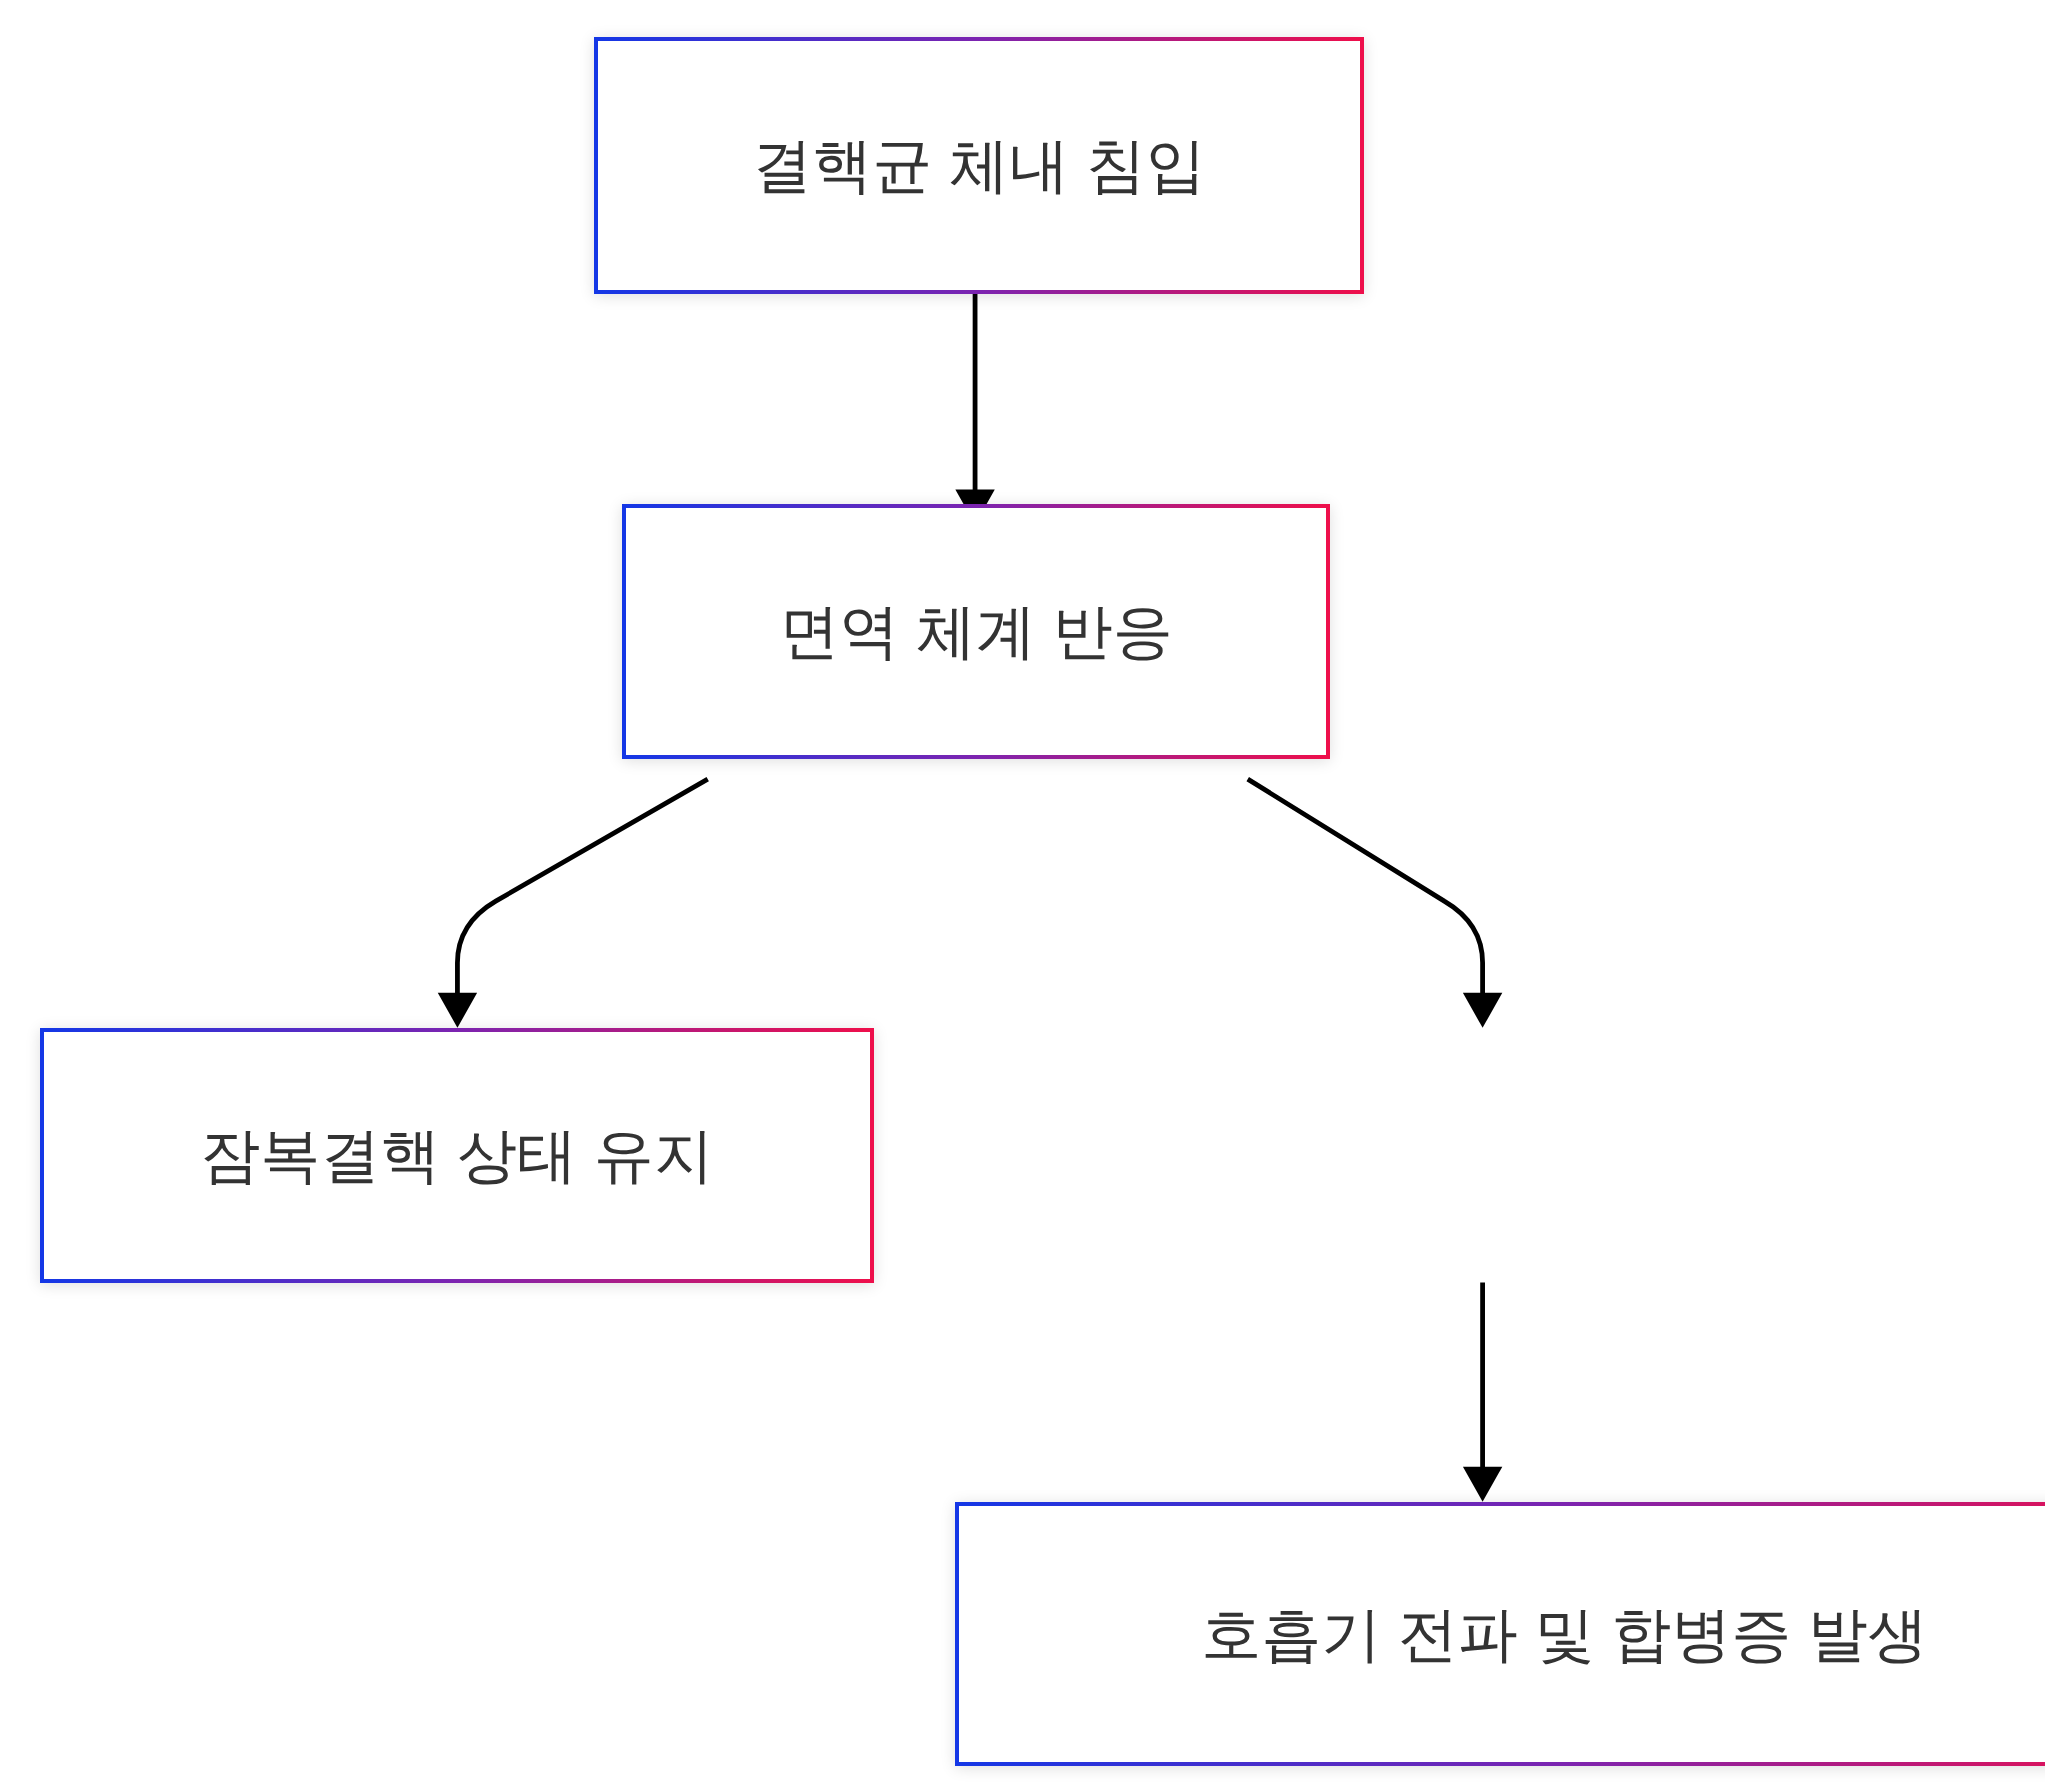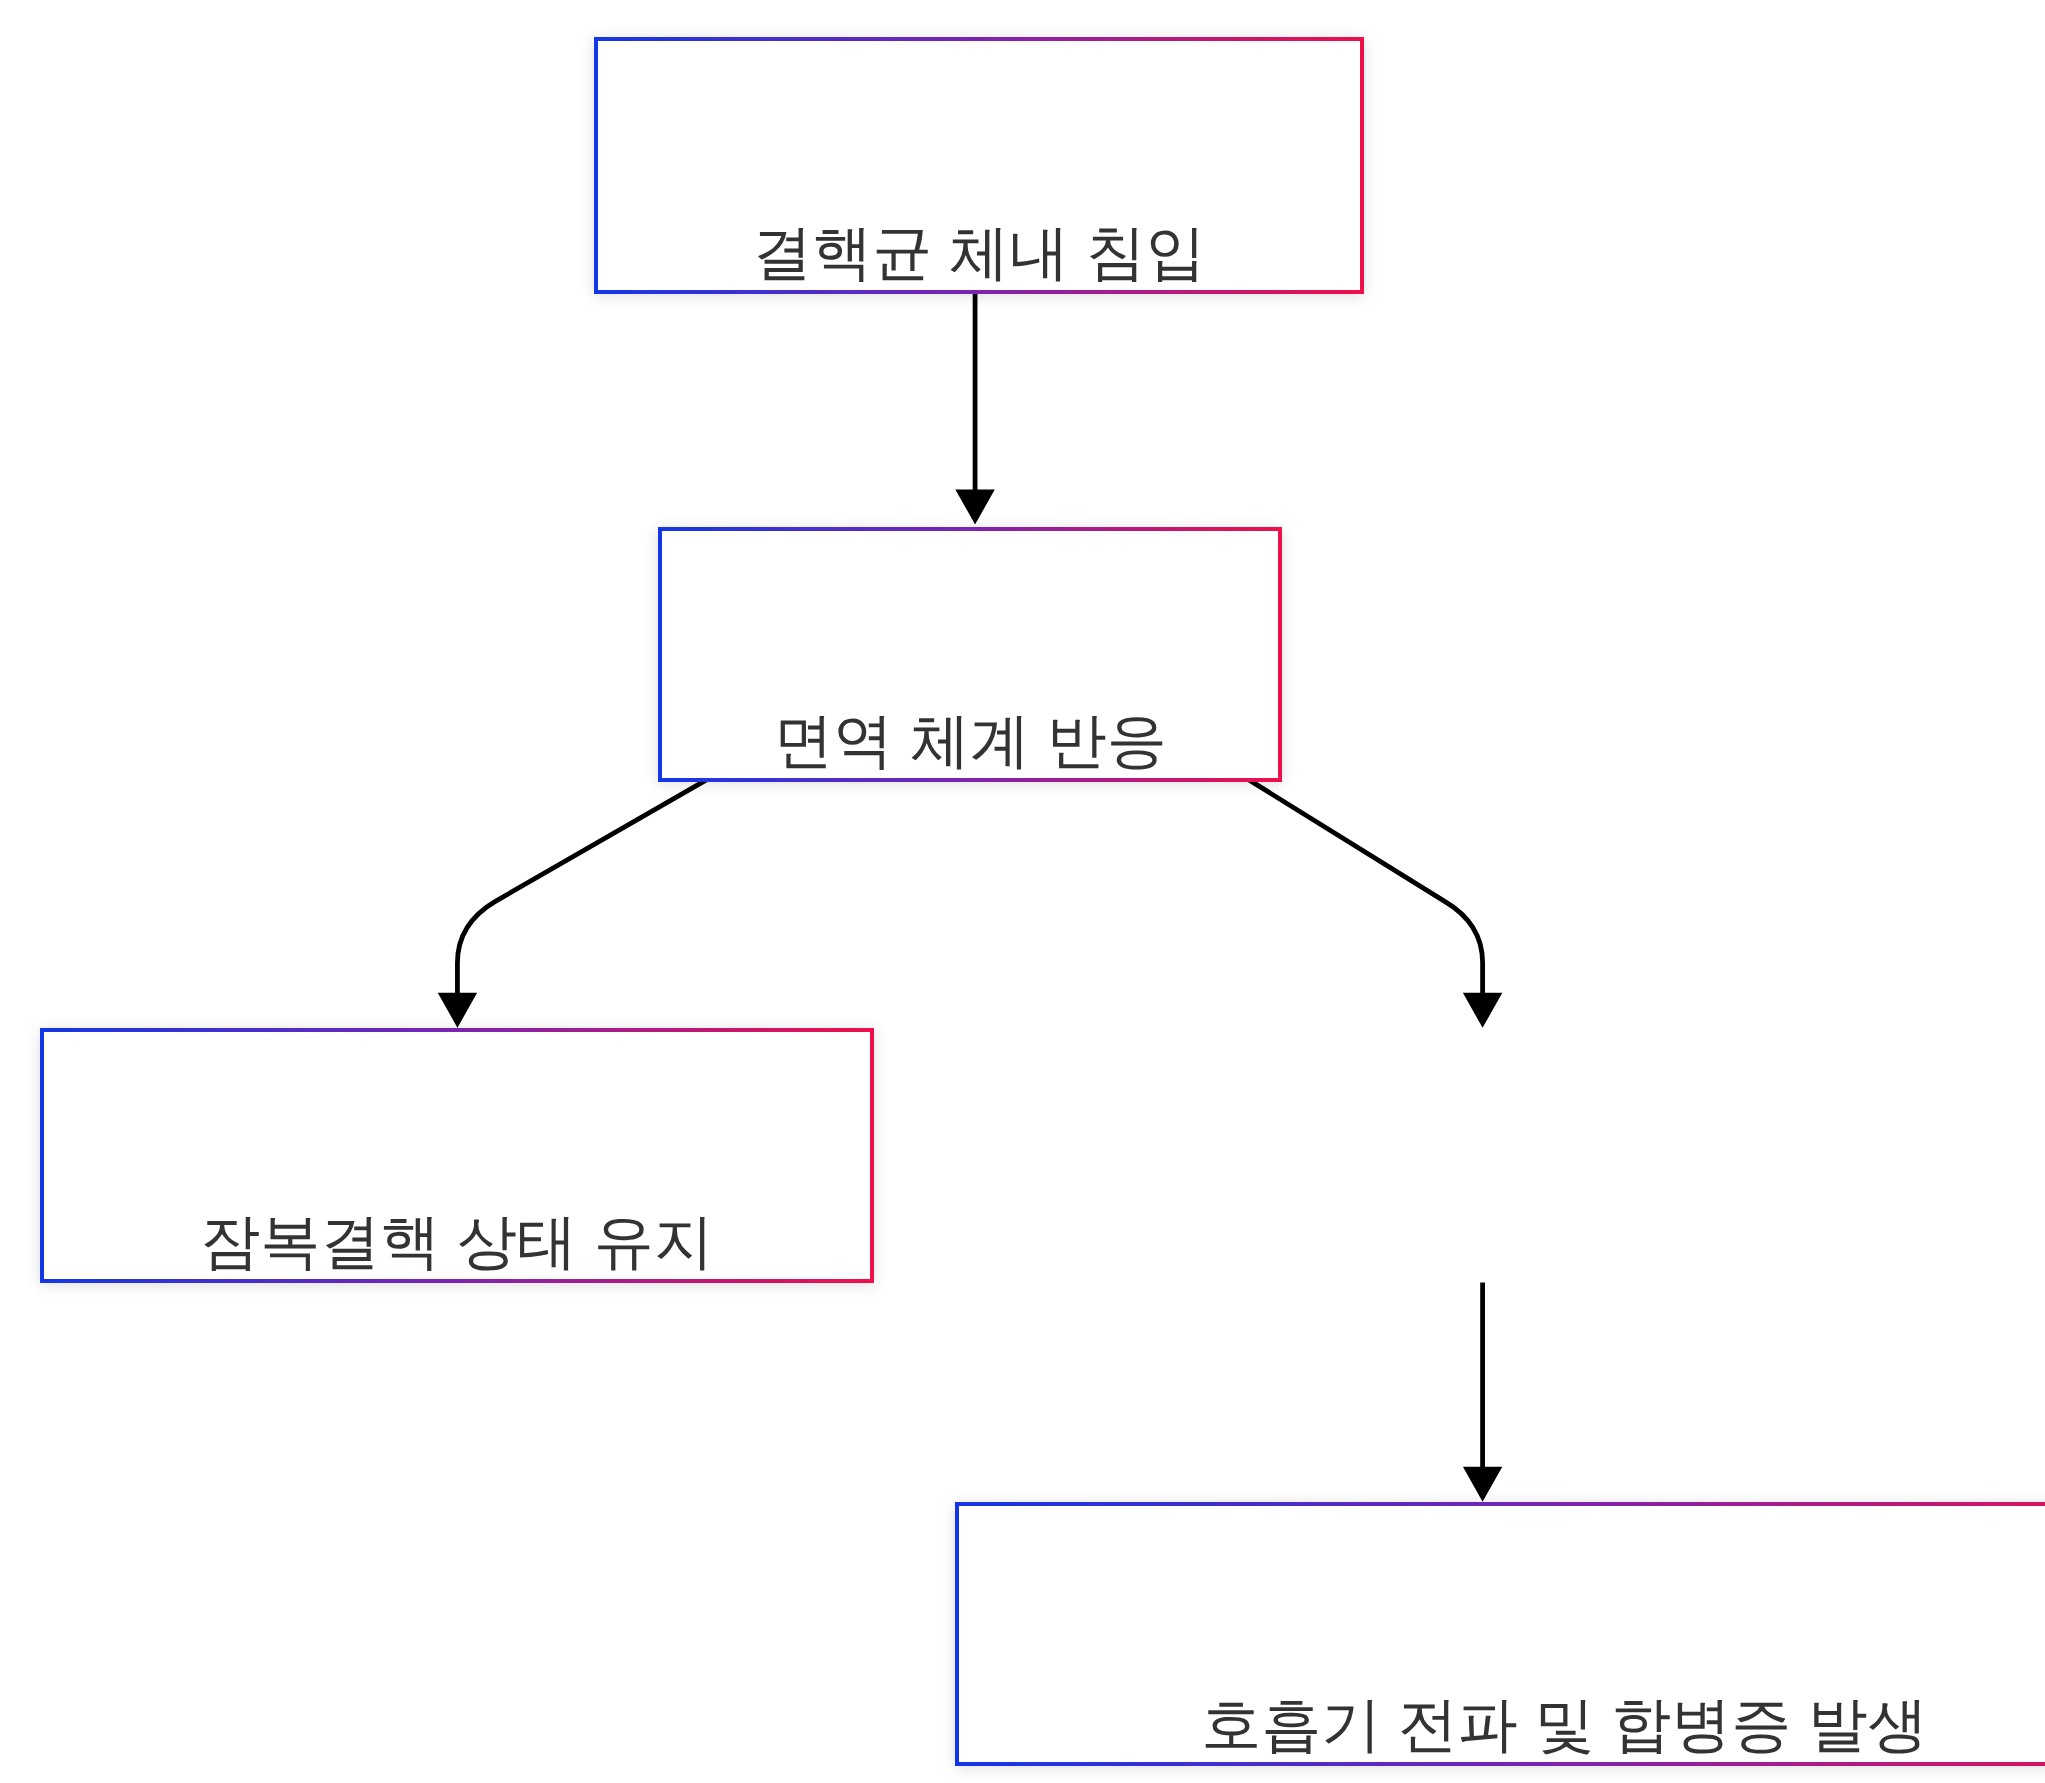--- a/index.html
+++ b/index.html
@@ -36,35 +36,35 @@
     stroke-width: 9;
   }
   .edges-layer polygon {
     fill: var(--arrow);
     stroke: none;
   }
   .node {
     position: absolute;
     z-index: 2;
     display: flex;
-    align-items: flex-end;
+    align-items: center;
     justify-content: center;
     background: var(--node-bg);
     border: 4.8px solid transparent;
     border-image: linear-gradient(90deg, var(--grad-start) 0%, var(--grad-mid) 50%, var(--grad-end) 100%) 1;
     box-shadow: 0 2.1px 14px rgba(0,0,0,0.13);
     color: var(--text);
     font-size: 60px;
     line-height: 1.25;
     text-align: center;
     white-space: nowrap;
   }
   
   .node-invasion { left: 594px; top:   37px; width: 770px; height: 257px; }
-  .node-immune   { left: 622px; top:  527px; width: 624px; height: 255px; margin-left: 36px; }
+  .node-immune   { left: 622px; top:  504px; width: 708px; height: 255px; }
   .node-latent   { left:   40px; top: 1028px; width: 834px; height: 255px; }
   .node-active   { left: 1102px; top: 1028px; width: 762px; height: 255px; }
   .node-spread   { left: 955px; top: 1502px; width: 1219px; height: 264px; }
 </style>
 </head>
 <body>
 
 <div class="canvas">
 
   <svg class="edges-layer" viewBox="0 0 3840 3348" xmlns="http://www.w3.org/2000/svg">

